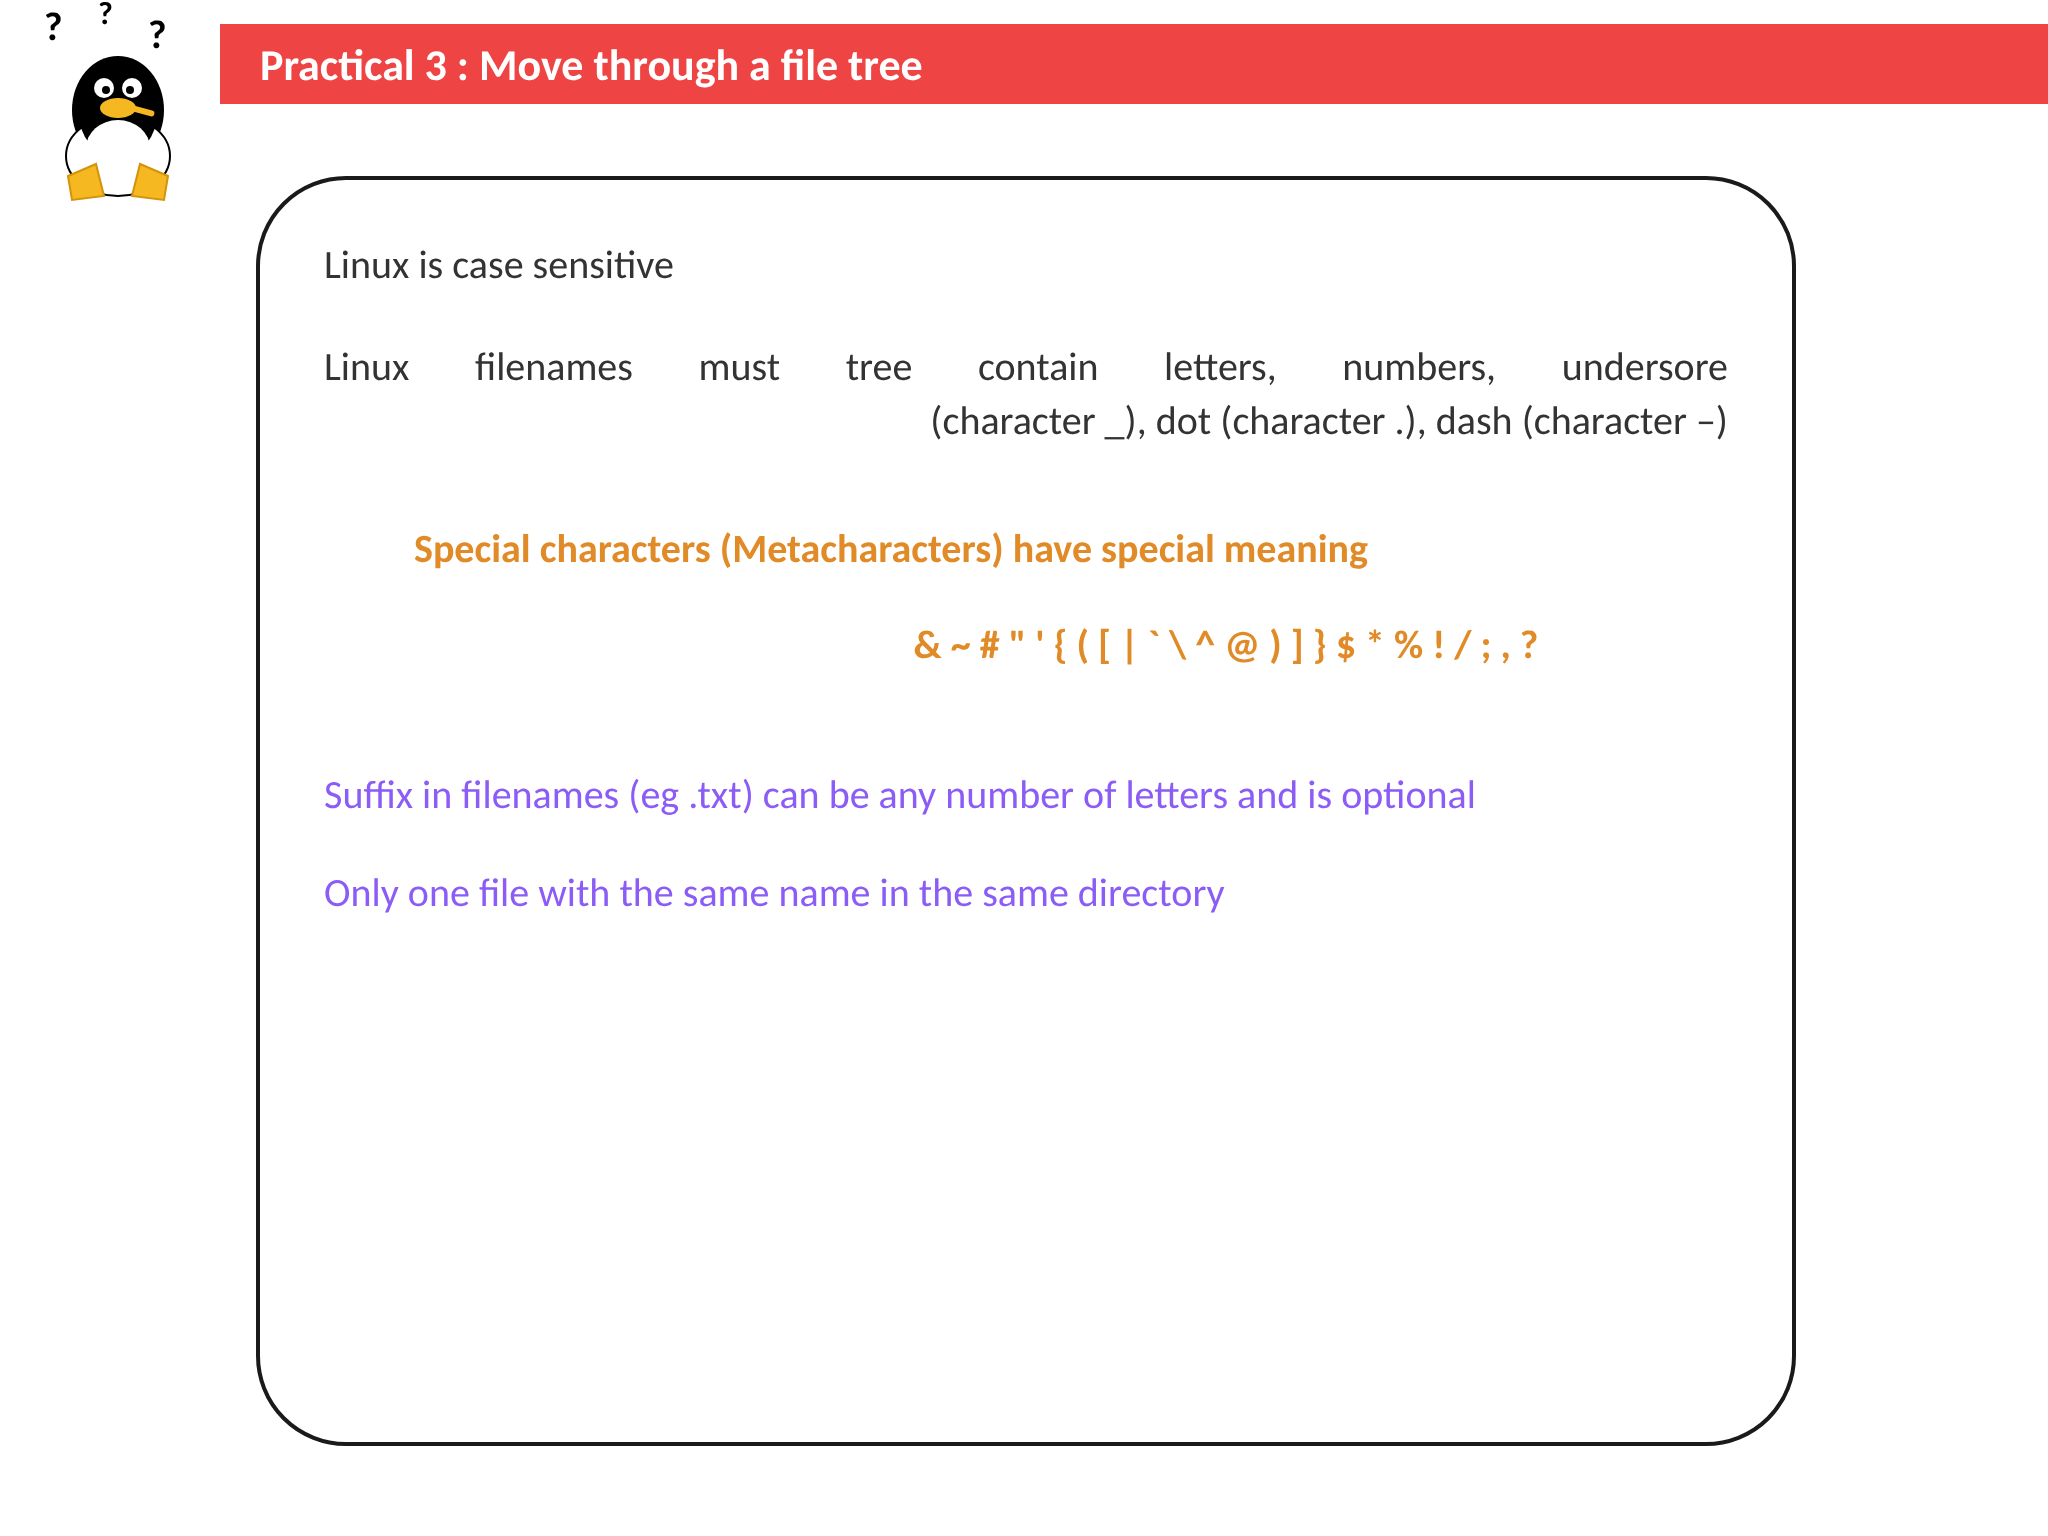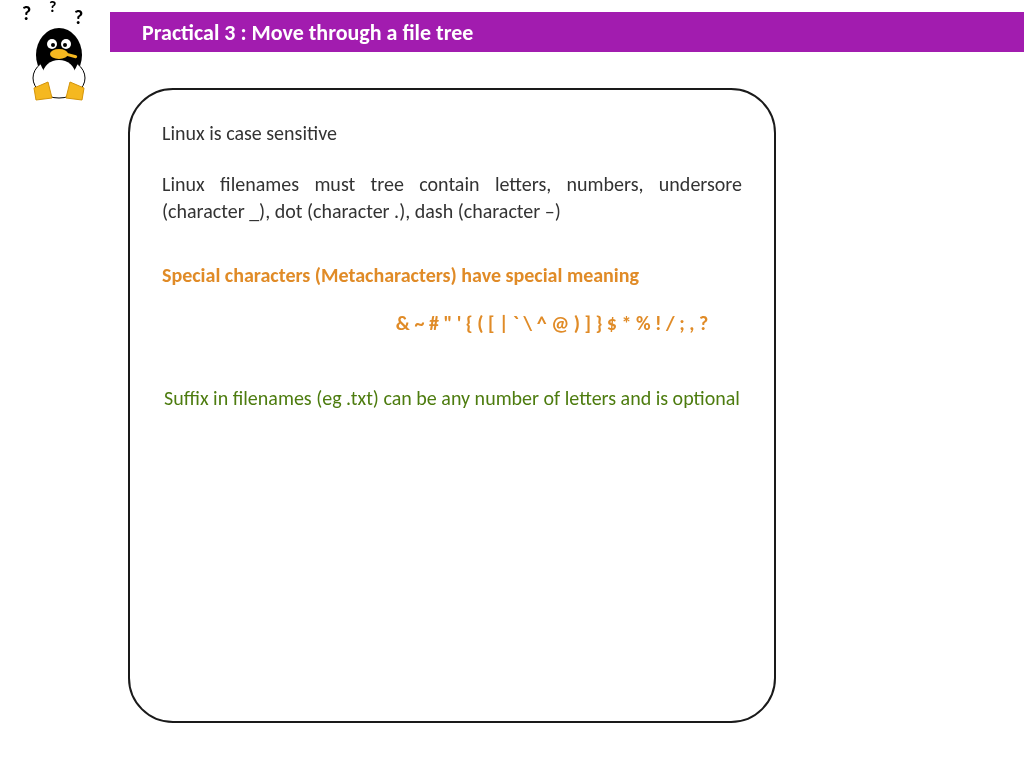--- a/index.html
+++ b/index.html
@@ -10,77 +10,77 @@
     background: #ffffff;
     position: relative;
     overflow: hidden;
   }
   .header-bar {
     position: absolute;
     top: 12px;
     left: 110px;
     right: 0;
     height: 40px;
-    background: #a21caf;
+    background: #ef4444;
     color: #ffffff;
     font-size: 22px;
     font-weight: bold;
-    padding: 7px 16px 0 32px;
+    padding: 7px 16px 0 20px;
   }
   .logo {
     position: absolute;
     top: 0;
     left: 14px;
     width: 90px;
     height: 105px;
   }
   .content-box {
     position: absolute;
     top: 88px;
     left: 128px;
-    width: 648px;
+    width: 770px;
     height: 635px;
     border: 2px solid #1a1a1a;
     border-radius: 45px;
     padding: 30px 32px 20px 32px;
   }
   .line {
     font-size: 20px;
     color: #333333;
     line-height: 1.35;
     margin-bottom: 24px;
   }
   .line-justify {
     text-align: justify;
     text-align-last: justify;
   }
   .line-justify-cont {
-    text-align: left;
+    text-align: right;
     margin-top: -24px;
     margin-bottom: 24px;
   }
   .highlight {
     color: #e08b27;
     font-weight: bold;
     font-size: 20px;
     margin-top: 38px;
     margin-bottom: 24px;
+    margin-left: 45px;
   }
   .metachars {
     color: #e08b27;
     font-weight: bold;
     font-size: 20px;
     text-align: center;
     padding-left: 200px;
     margin-bottom: 50px;
   }
   .bottom-block .line {
-    color: #4d7c0f;
+    color: #8b5cf6;
     margin-bottom: 22px;
-    text-align: center;
   }
 </style>
 </head>
 <body>
 
 <div class="logo">
   <svg viewBox="0 0 90 105" width="90" height="105">
     <text x="8" y="20" font-size="20" font-weight="bold" fill="#000">?</text>
     <text x="35" y="12" font-size="16" font-weight="bold" fill="#000">?</text>
     <text x="60" y="24" font-size="20" font-weight="bold" fill="#000">?</text>
@@ -109,14 +109,15 @@
   <p class="line line-justify">Linux filenames must tree contain letters, numbers, undersore</p>
   <p class="line line-justify-cont">(character _), dot (character .), dash (character –)</p>
 
 
   <p class="highlight">Special characters (Metacharacters) have special meaning</p>
 
   <p class="metachars">&amp; ~ # " ' { ( [ | ` \ ^ @ ) ] } $ * % ! / ; , ?</p>
 
   <div class="bottom-block">
     <p class="line">Suffix in filenames (eg .txt) can be any number of letters and is optional</p>
+    <p class="line">Only one file with the same name in the same directory</p>
   </div>
 </div>
 
 </body></html>

